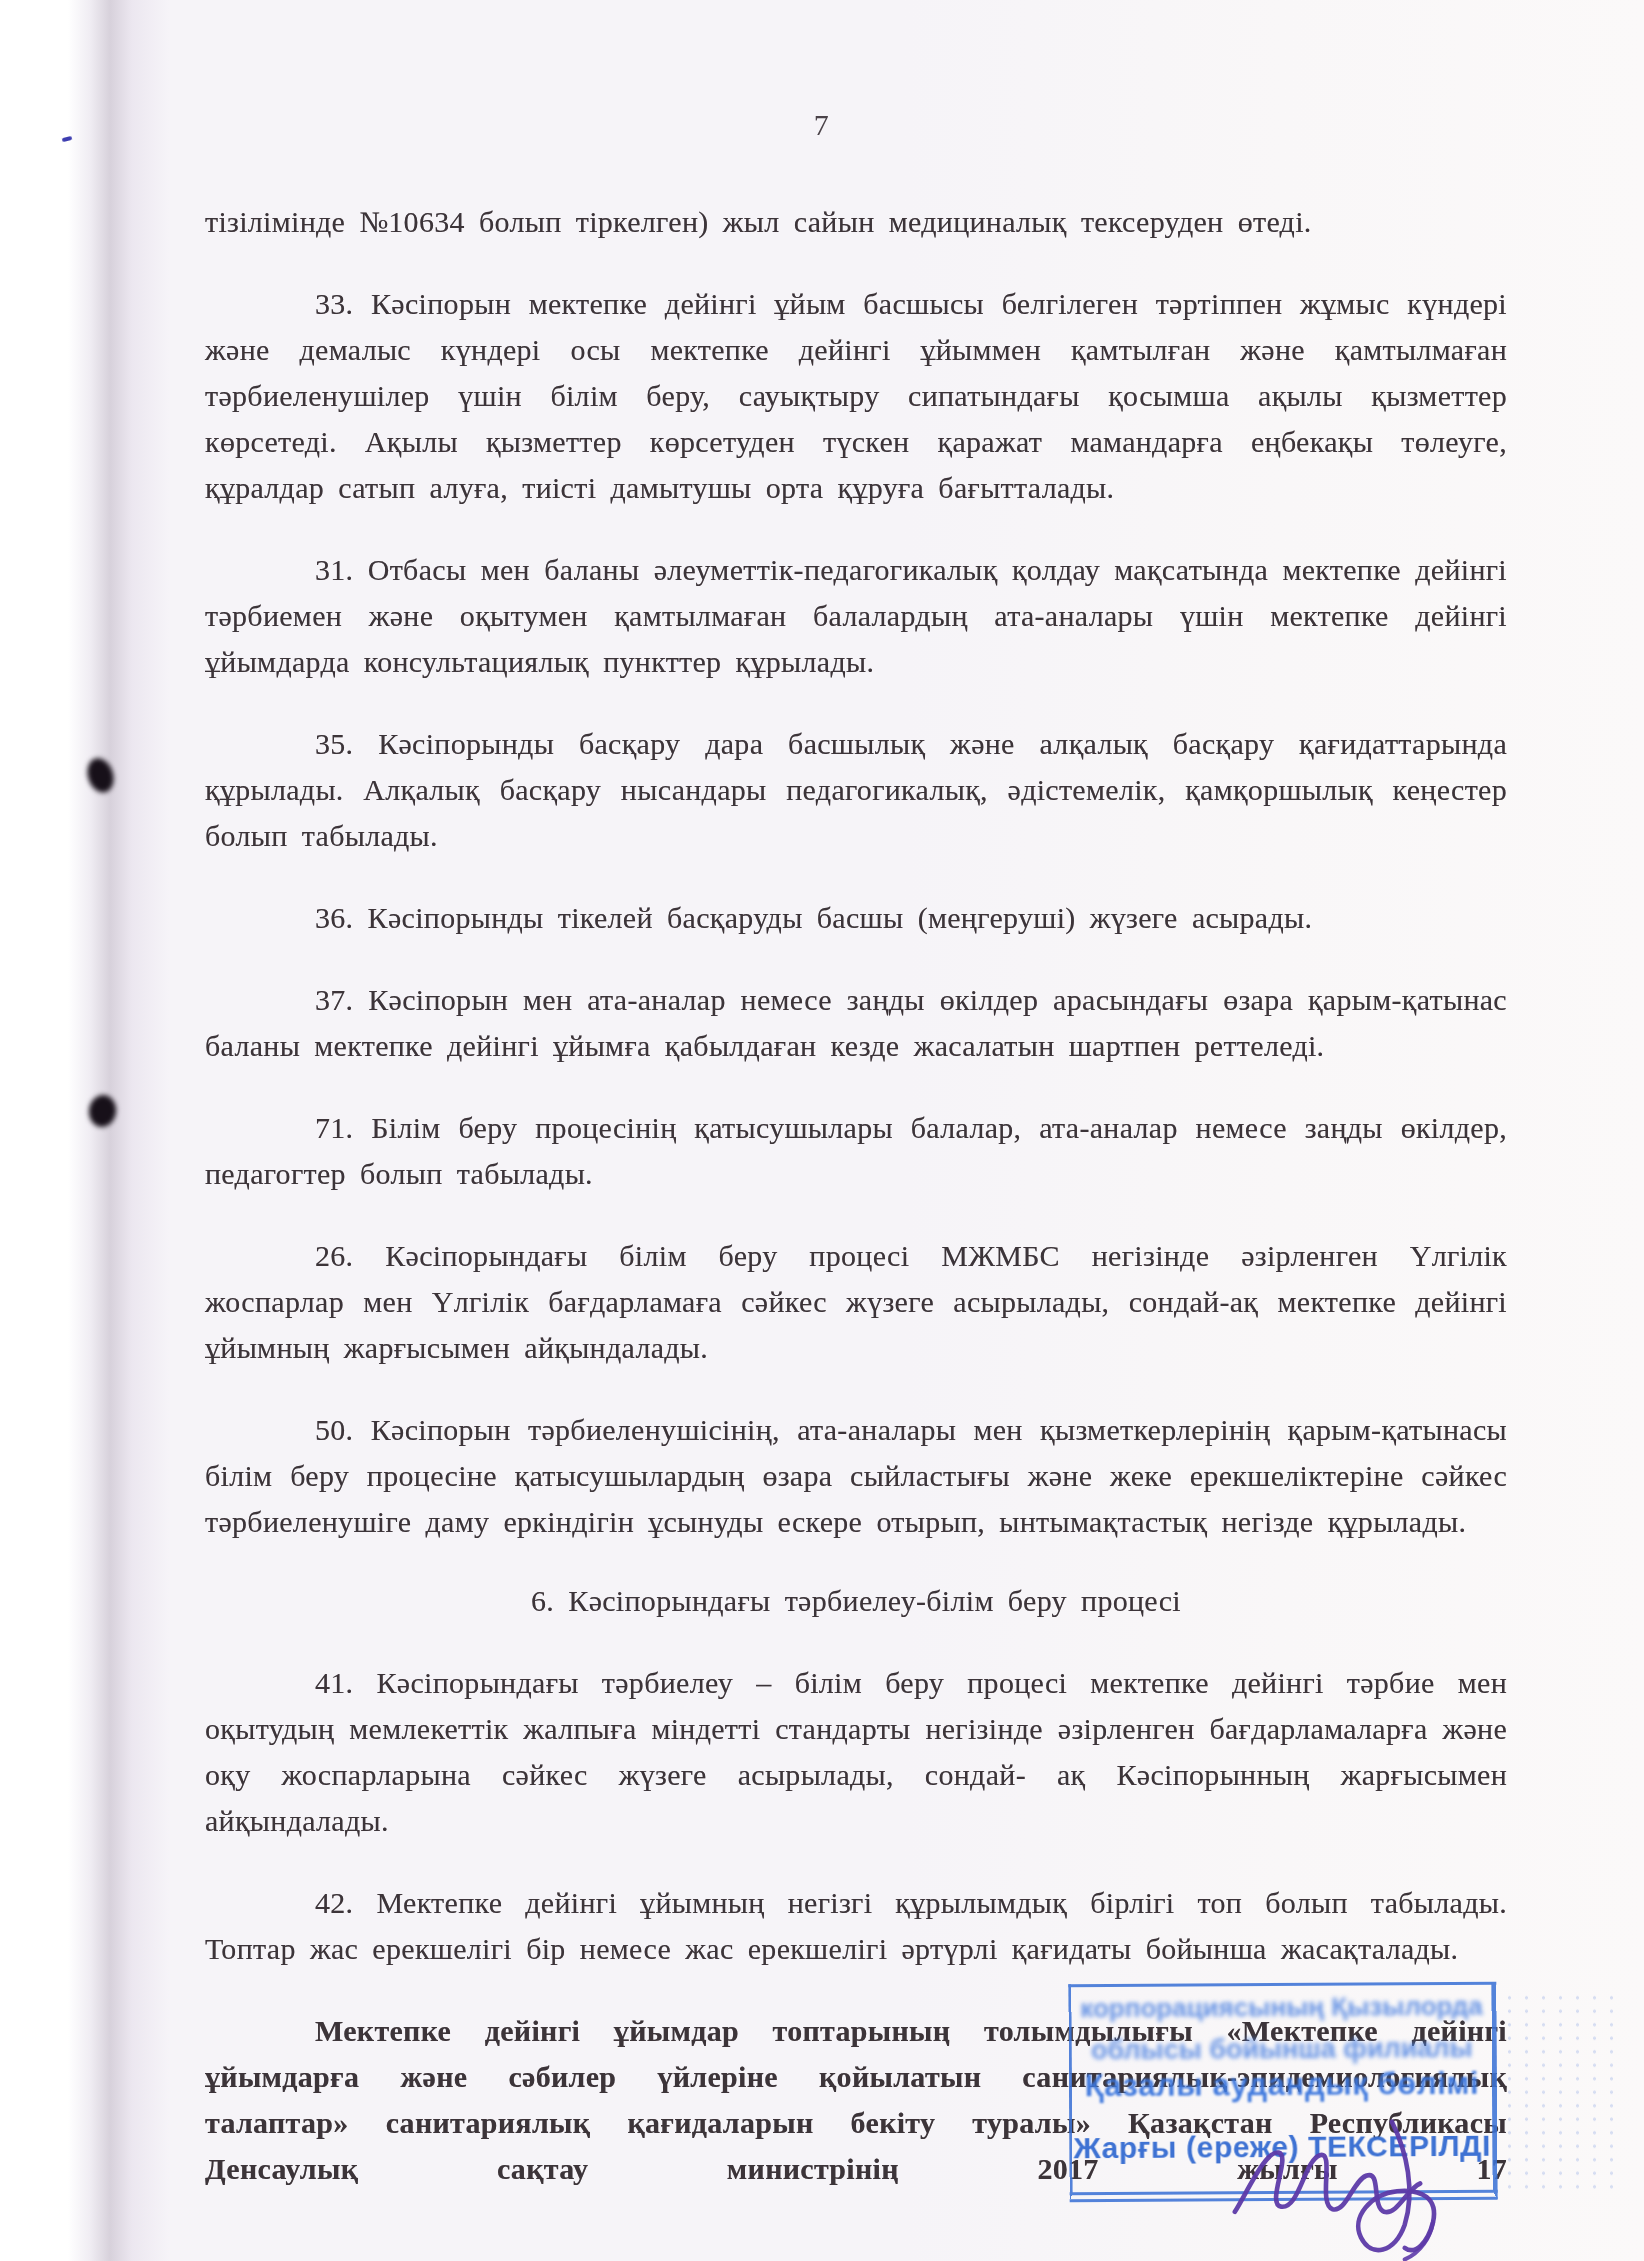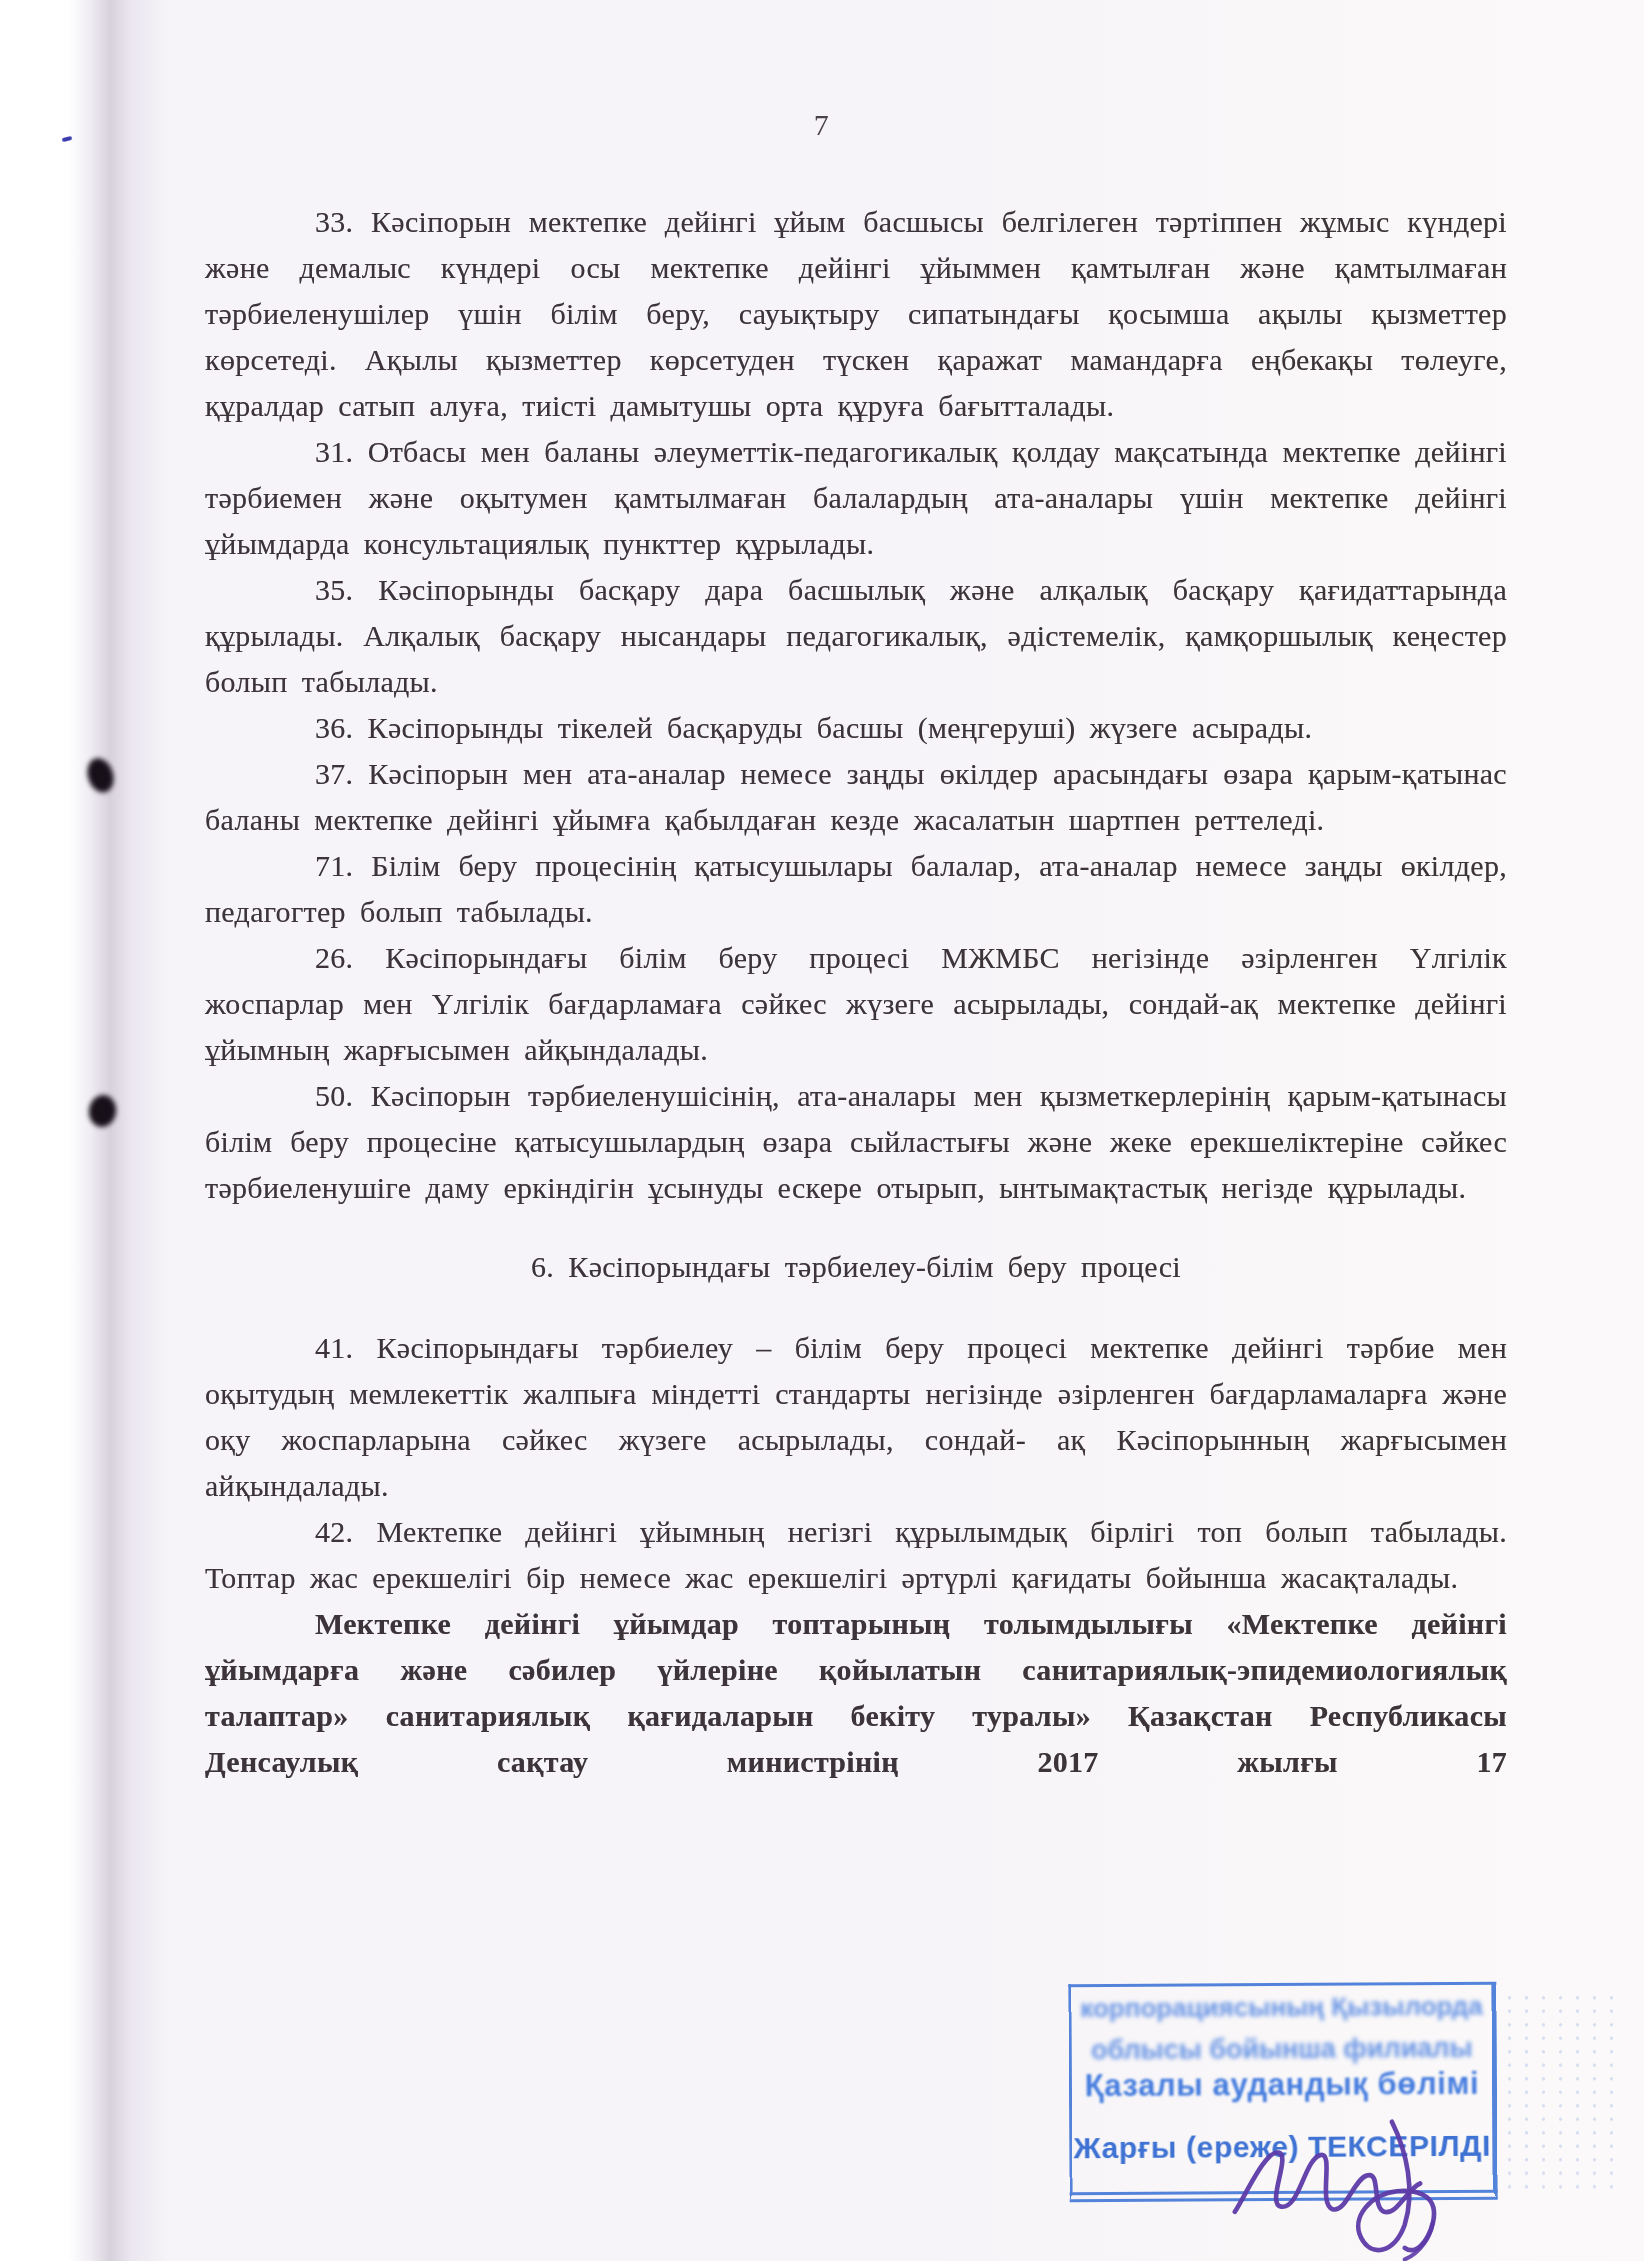--- a/index.html
+++ b/index.html
@@ -27,21 +27,21 @@
   .doc-body{
     margin:57px 137px 0 205px; 
     text-align:justify;
     font-size:30px;
     line-height:46px;
     word-spacing:6.4px;
     letter-spacing:0.3px;
     text-shadow:0 0 0.6px rgba(60,50,56,.45);
   }
   .para{margin:0;}
-  .para.body{text-indent:110px;}
+  .para.body{text-indent:110px;margin-top:36px;}
   .para.continuation{text-indent:0;}
   .para.fill{text-align-last:justify;font-weight:bold;}
   .para.heading{
     text-indent:0;
     text-align:center;
     text-align-last:center;
     margin:33px 0 35px 0;
   }
   
   .pen-dot{
@@ -84,20 +84,21 @@
 </style>
 </head>
 <body>
 
 <div class="scan">
 
   <div class="page-number">7</div>
 
   <div class="doc-body">
 
+  <p class="para continuation">тізілімінде №10634 болып тіркелген) жыл сайын медициналық тексеруден өтеді.</p>
       <p class="para body">33. Кәсіпорын мектепке дейінгі ұйым басшысы белгілеген тәртіппен жұмыс күндері және демалыс күндері осы мектепке дейінгі ұйыммен қамтылған және қамтылмаған тәрбиеленушілер үшін білім беру, сауықтыру сипатындағы қосымша ақылы қызметтер көрсетеді. Ақылы қызметтер көрсетуден түскен қаражат мамандарға еңбекақы төлеуге, құралдар сатып алуға, тиісті дамытушы орта құруға бағытталады.</p>
       <p class="para body">31. Отбасы мен баланы әлеуметтік-педагогикалық қолдау мақсатында мектепке дейінгі тәрбиемен және оқытумен қамтылмаған балалардың ата-аналары үшін мектепке дейінгі ұйымдарда консультациялық пункттер құрылады.</p>
       <p class="para body">35. Кәсіпорынды басқару дара басшылық және алқалық басқару қағидаттарында құрылады. Алқалық басқару нысандары педагогикалық, әдістемелік, қамқоршылық кеңестер болып табылады.</p>
       <p class="para body">36. Кәсіпорынды тікелей басқаруды басшы (меңгеруші) жүзеге асырады.</p>
       <p class="para body">37. Кәсіпорын мен ата-аналар немесе заңды өкілдер арасындағы өзара қарым-қатынас баланы мектепке дейінгі ұйымға қабылдаған кезде жасалатын шартпен реттеледі.</p>
       <p class="para body">71. Білім беру процесінің қатысушылары балалар, ата-аналар немесе заңды өкілдер, педагогтер болып табылады.</p>
       <p class="para body">26. Кәсіпорындағы білім беру процесі МЖМБС негізінде әзірленген Үлгілік жоспарлар мен Үлгілік бағдарламаға сәйкес жүзеге асырылады, сондай-ақ мектепке дейінгі ұйымның жарғысымен айқындалады.</p>
       <p class="para body">50. Кәсіпорын тәрбиеленушісінің, ата-аналары мен қызметкерлерінің қарым-қатынасы білім беру процесіне қатысушылардың өзара сыйластығы және жеке ерекшеліктеріне сәйкес тәрбиеленушіге даму еркіндігін ұсынуды ескере отырып, ынтымақтастық негізде құрылады.</p>
       <p class="para heading">6. Кәсіпорындағы тәрбиелеу-білім беру процесі</p>
       <p class="para body">41. Кәсіпорындағы тәрбиелеу – білім беру процесі мектепке дейінгі тәрбие мен оқытудың мемлекеттік жалпыға міндетті стандарты негізінде әзірленген бағдарламаларға және оқу жоспарларына сәйкес жүзеге асырылады, сондай- ақ Кәсіпорынның жарғысымен айқындалады.</p>

